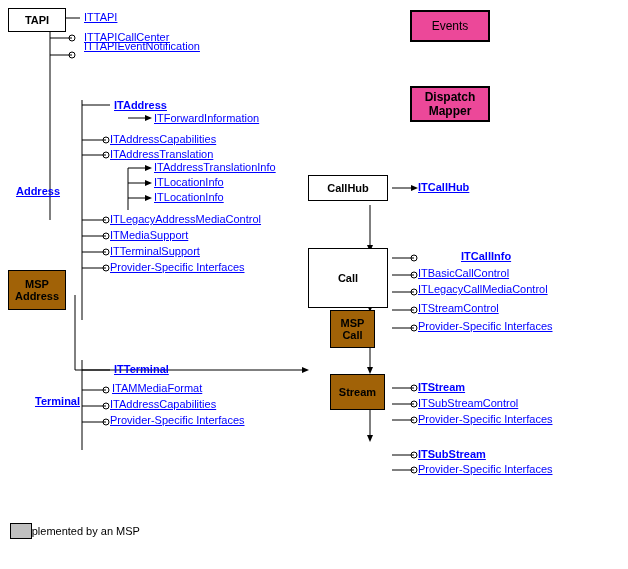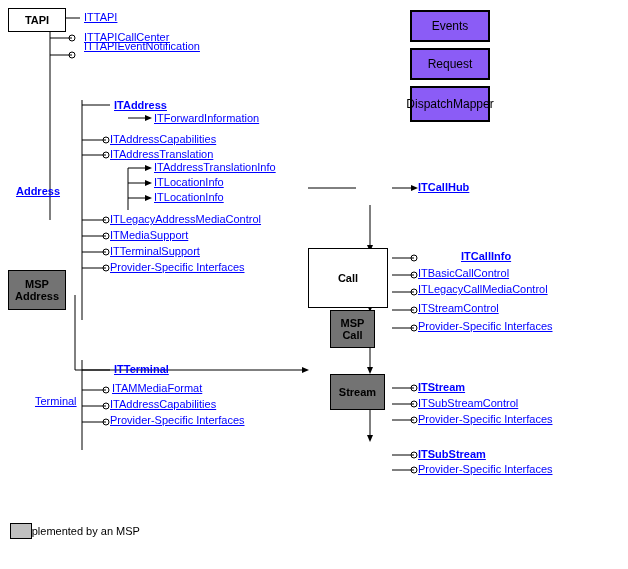--- a/index.html
+++ b/index.html
@@ -23,26 +23,26 @@
       border: 1px solid #000;
       background: #fff;
       display: flex;
       align-items: center;
       justify-content: center;
       text-align: center;
       font-weight: bold;
       font-size: 11px;
     }
     .box.shaded {
-      background: #737373;
+      background: #a16207;
     }
     .btn-box {
       position: absolute;
       border: 2px solid #000;
-      background: #8b5cf6;
+      background: #ec4899;
       display: flex;
       align-items: center;
       justify-content: center;
       font-weight: normal;
       font-size: 12px;
       padding: 14px 6px;
     }
     svg.lines {
       position: absolute;
       top: 0; left: 0;
@@ -227,21 +227,21 @@
 
   <div style="position:absolute;left:110px;top:245px;">
     <a class="link">ITTerminalSupport</a>
   </div>
 
   <div style="position:absolute;left:110px;top:261px;">
     <a class="link">Provider-Specific Interfaces</a>
   </div>
 
   <div style="position:absolute;left:5px;top:395px;width:65px;text-align:center;">
-    <a class="link" style="font-weight:normal;margin-left:30px;">Terminal</a>
+    <a class="link" style="font-weight:bold;margin-left:30px;">Terminal</a>
   </div>
 
   <div style="position:absolute;left:114px;top:363px;">
     <a class="link" style="font-weight:bold;">ITTerminal</a>
   </div>
 
   <div style="position:absolute;left:112px;top:382px;">
     <a class="link">ITAMMediaFormat</a>
   </div>
 
@@ -250,29 +250,29 @@
   </div>
 
   <div style="position:absolute;left:110px;top:414px;">
     <a class="link">Provider-Specific Interfaces</a>
   </div>
 
   <div class="btn-box" style="left:410px;top:10px;width:80px;height:26px;">
     <span>Events</span>
   </div>
 
-  <div class="btn-box" style="left:410px;top:48px;width:80px;height:26px;">
-    <span>Request</span>
-  </div>
-
-  <div class="btn-box" style="left:410px;top:86px;width:80px;height:36px;text-align:center;">
+
+  <div class="btn-box" style="left:410px;top:86px;width:80px;height:36px;text-align:center;flex-direction:column;font-weight:bold;">
     <span>Dispatch</span>
     <span>Mapper</span>
   </div>
 
+  <div class="box" style="left:308px;top:175px;width:80px;height:26px;">
+    <span>CallHub</span>
+  </div>
 
   <div style="position:absolute;left:418px;top:181px;">
     <a class="link" style="font-weight:bold;">ITCallHub</a>
   </div>
 
   <div class="box" style="left:308px;top:248px;width:80px;height:60px;">
     <span>Call</span>
   </div>
 
   <div class="box shaded" style="left:330px;top:310px;width:45px;height:38px;">

